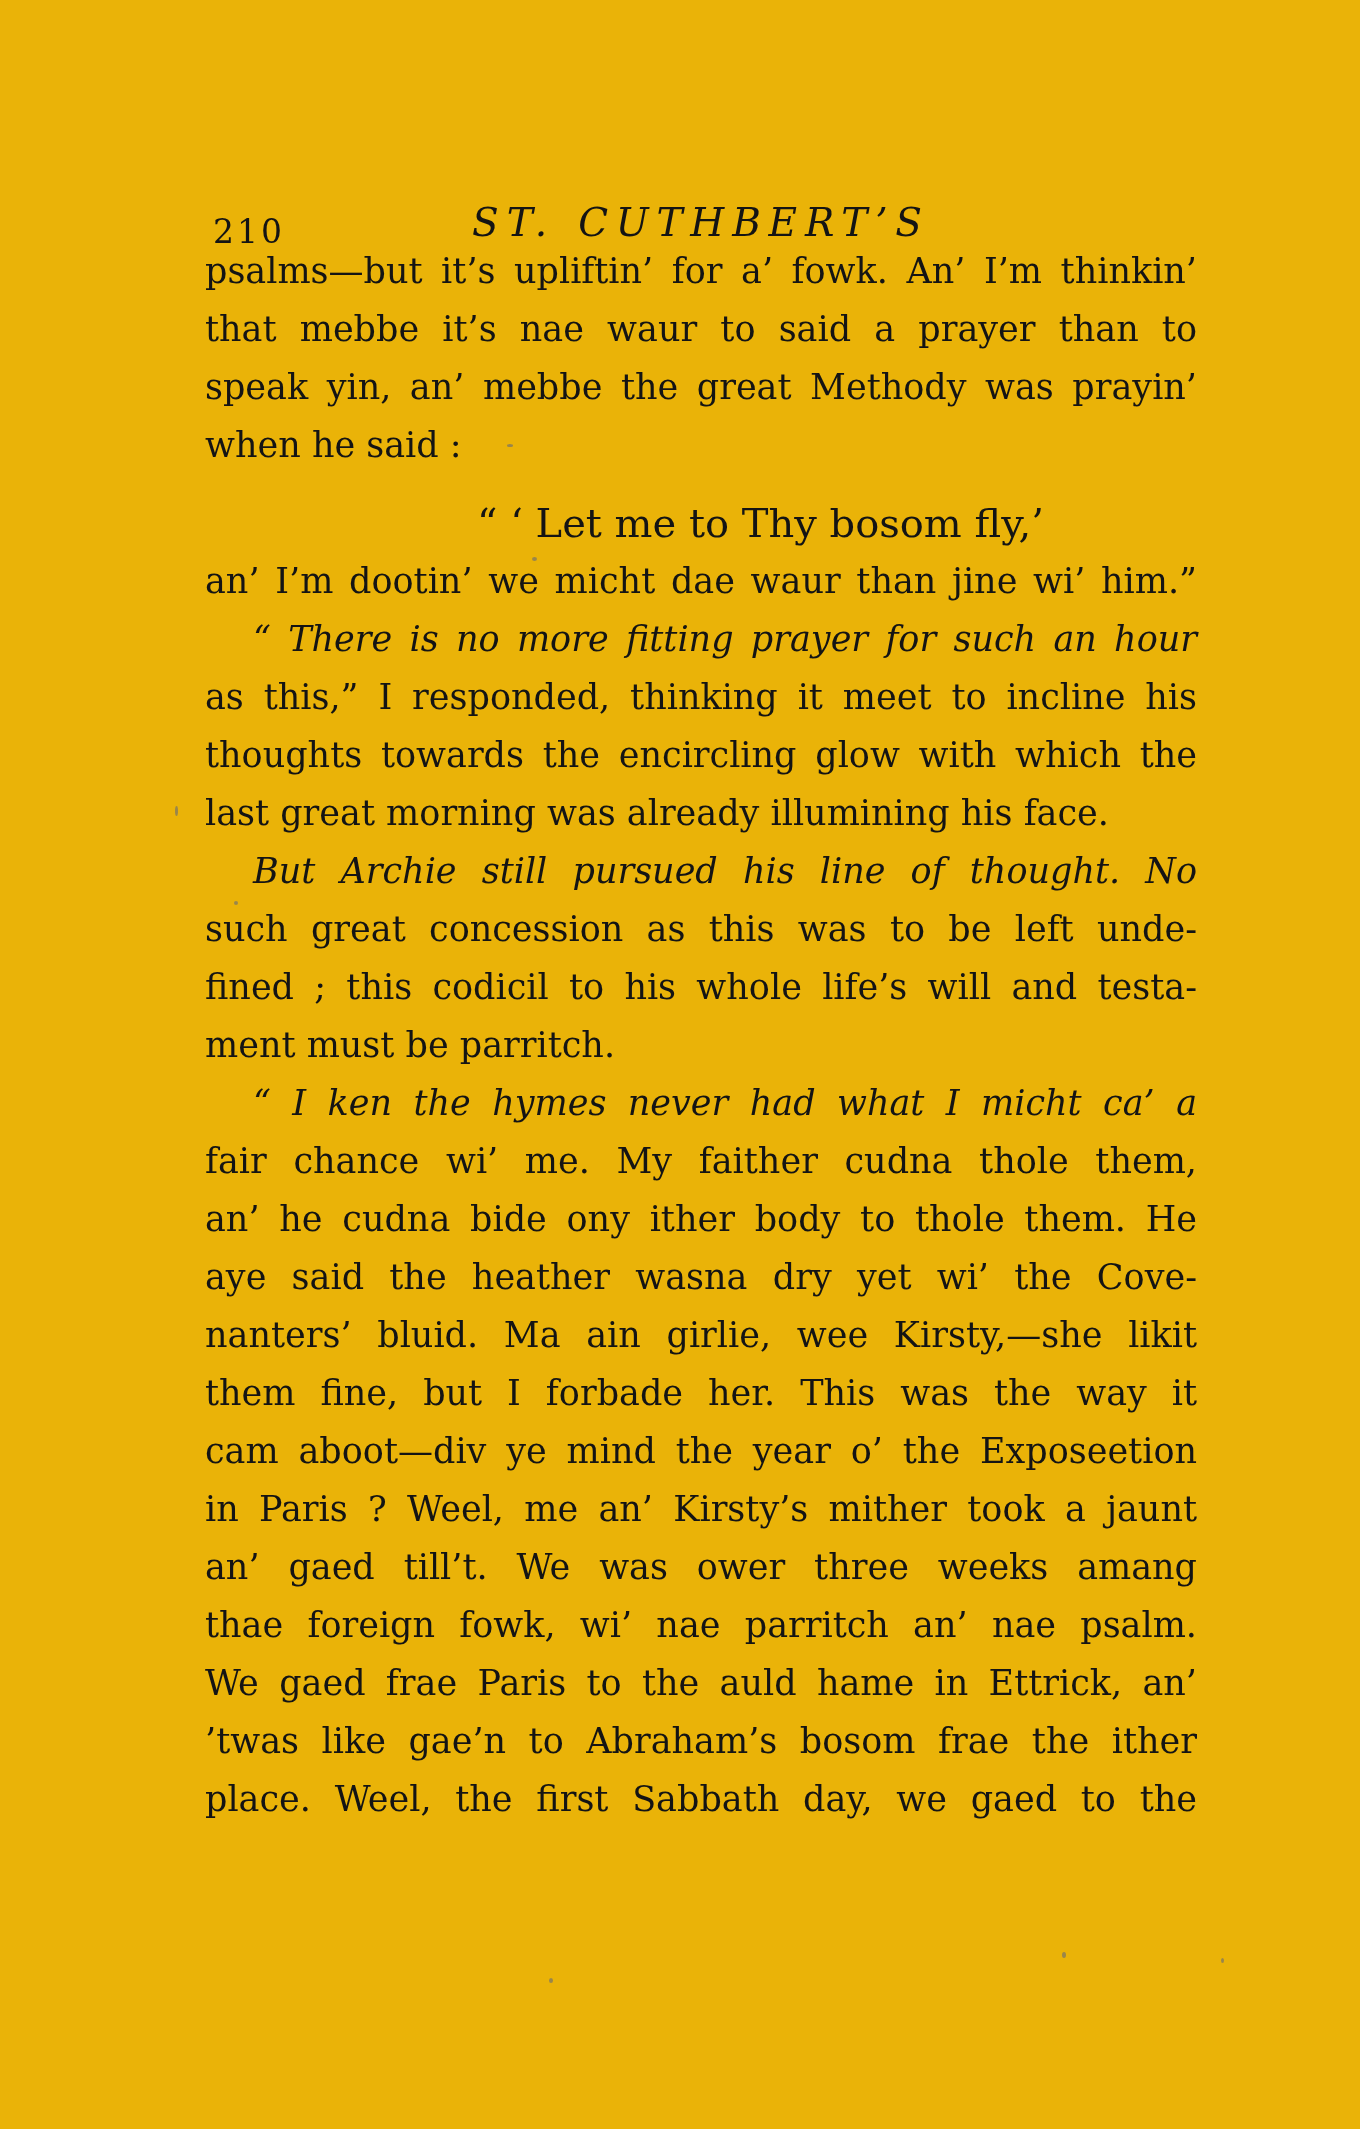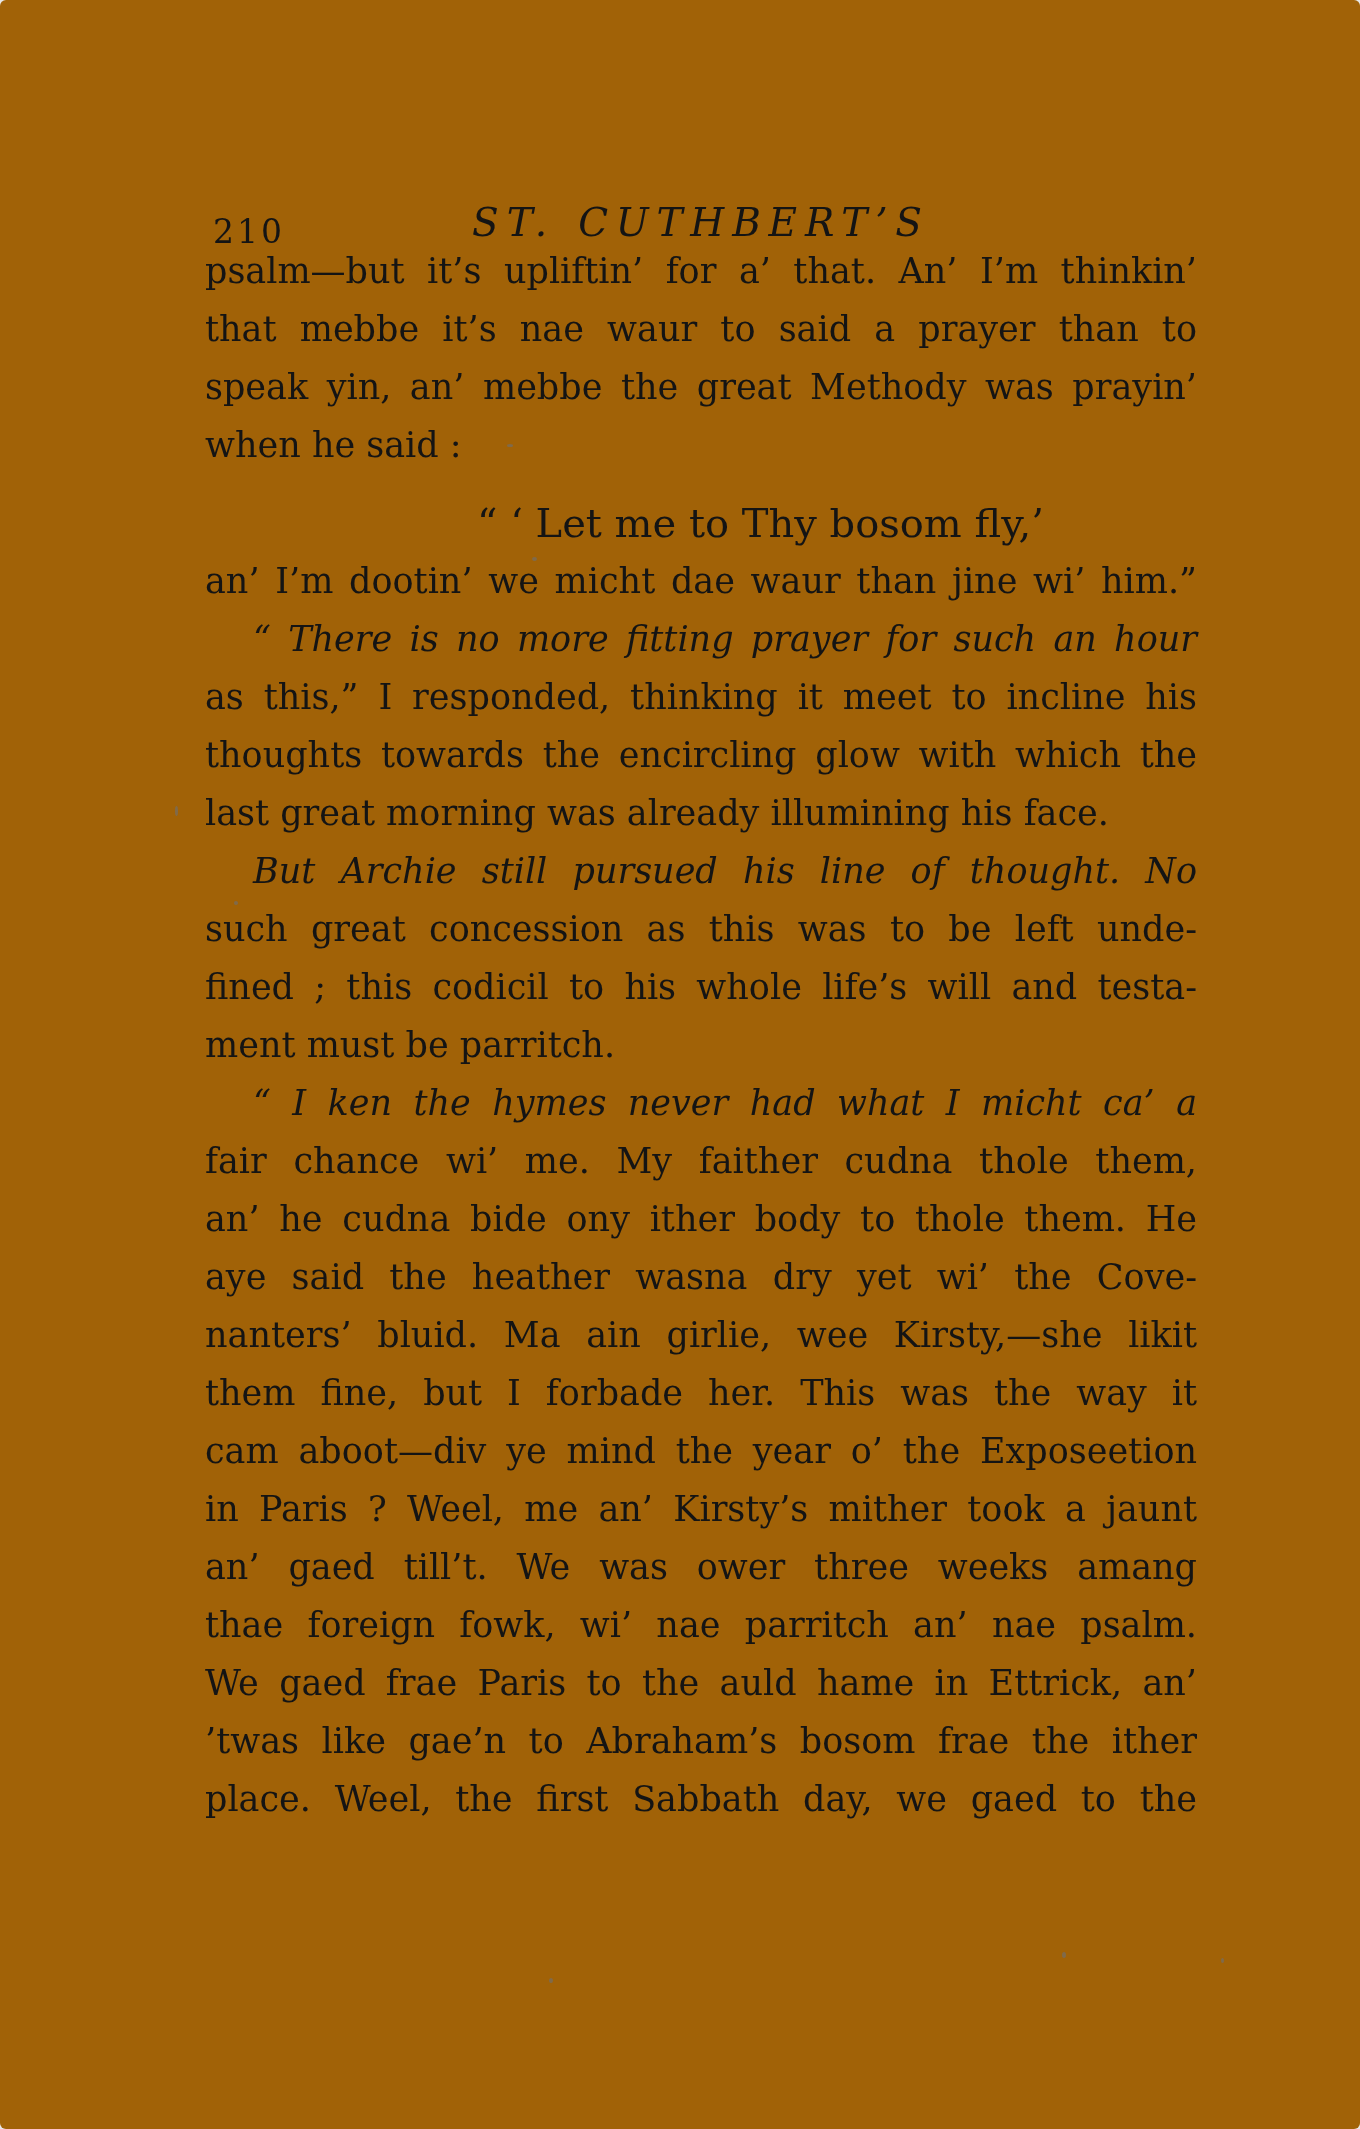--- a/index.html
+++ b/index.html
@@ -4,25 +4,24 @@
 <style>
   html, body {
     margin: 0;
     padding: 0;
     background: #e8e8e8;
   }
   .page {
     position: relative;
     width: 1360px;
     height: 2129px;
-    background: #a16207;
+    background: #eab308;
     font-family: "DejaVu Serif", "Liberation Serif", serif;
     color: #141414;
     overflow: hidden;
-    border-radius: 6px;
   }
   .running-header {
     position: absolute;
     left: 205px;
     top: 200px;
     width: 992px;
     height: 56px;
   }
   .page-number {
     position: absolute;
@@ -82,21 +81,21 @@
 <body>
 
 <div class="page">
 
   <div class="running-header">
     <span class="page-number">210</span>
     <span class="running-title">ST. CUTHBERT’S</span>
   </div>
 
   <div class="body-text">
-      <div class="line">psalm—but it’s upliftin’ for a’ that. An’ I’m thinkin’</div>
+      <div class="line">psalms—but it’s upliftin’ for a’ fowk. An’ I’m thinkin’</div>
       <div class="line">that mebbe it’s nae waur to said a prayer than to</div>
       <div class="line">speak yin, an’ mebbe the great Methody was prayin’</div>
       <div class="line left">when he said :</div>
       <div class="line quote">“ ‘ Let me to Thy bosom fly,’</div>
       <div class="line">an’ I’m dootin’ we micht dae waur than jine wi’ him.”</div>
       <div class="line indent">“ There is no more fitting prayer for such an hour</div>
       <div class="line">as this,” I responded, thinking it meet to incline his</div>
       <div class="line">thoughts towards the encircling glow with which the</div>
       <div class="line left">last great morning was already illumining his face.</div>
       <div class="line indent">But Archie still pursued his line of thought. No</div>

